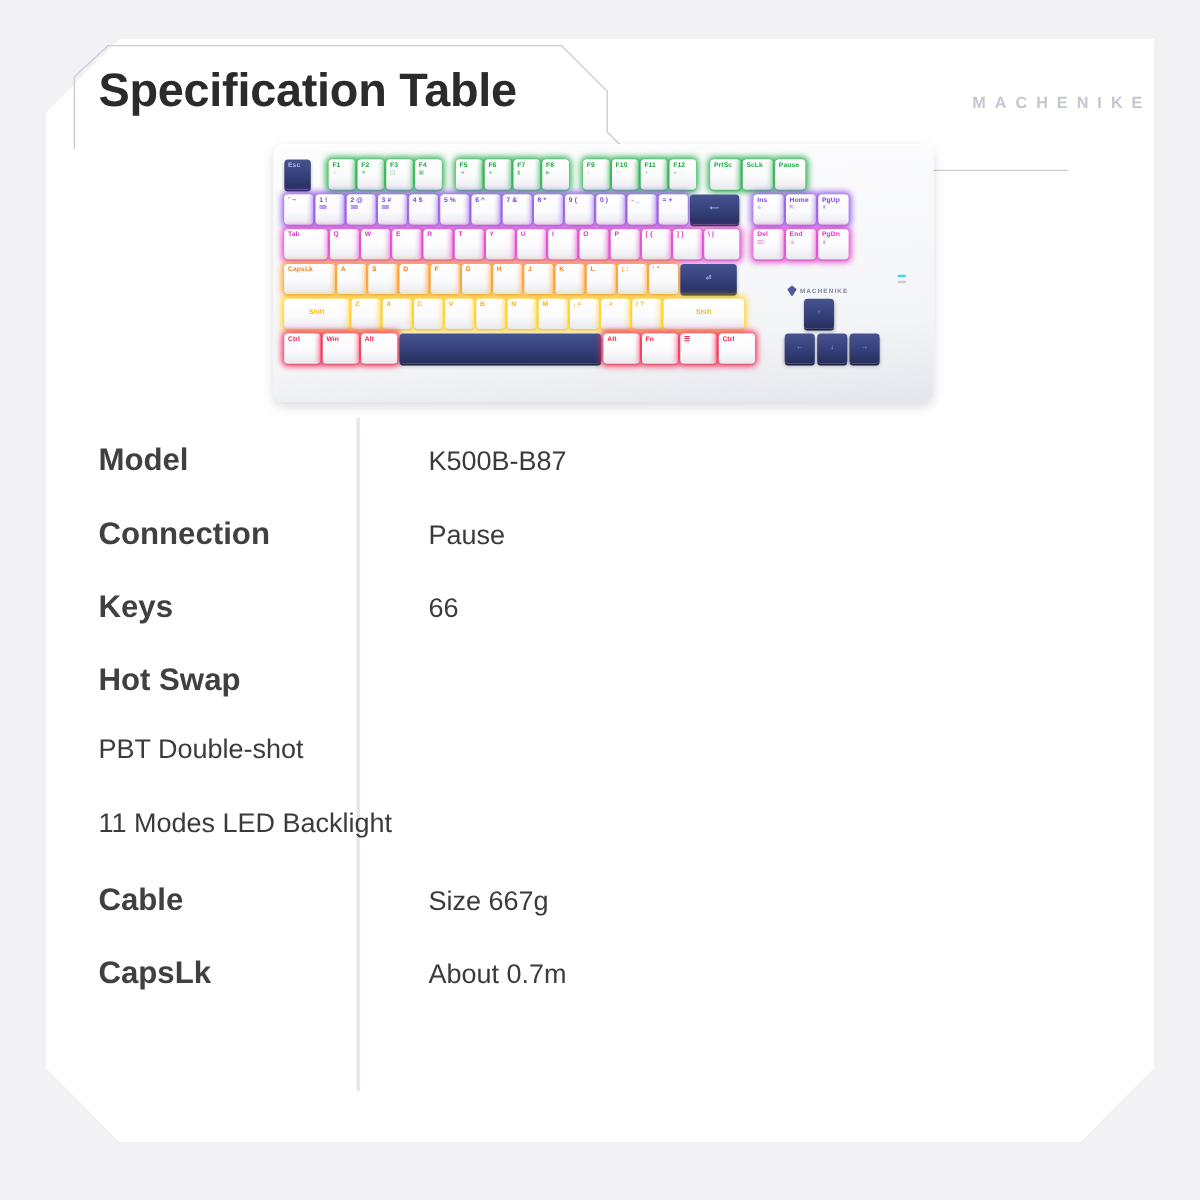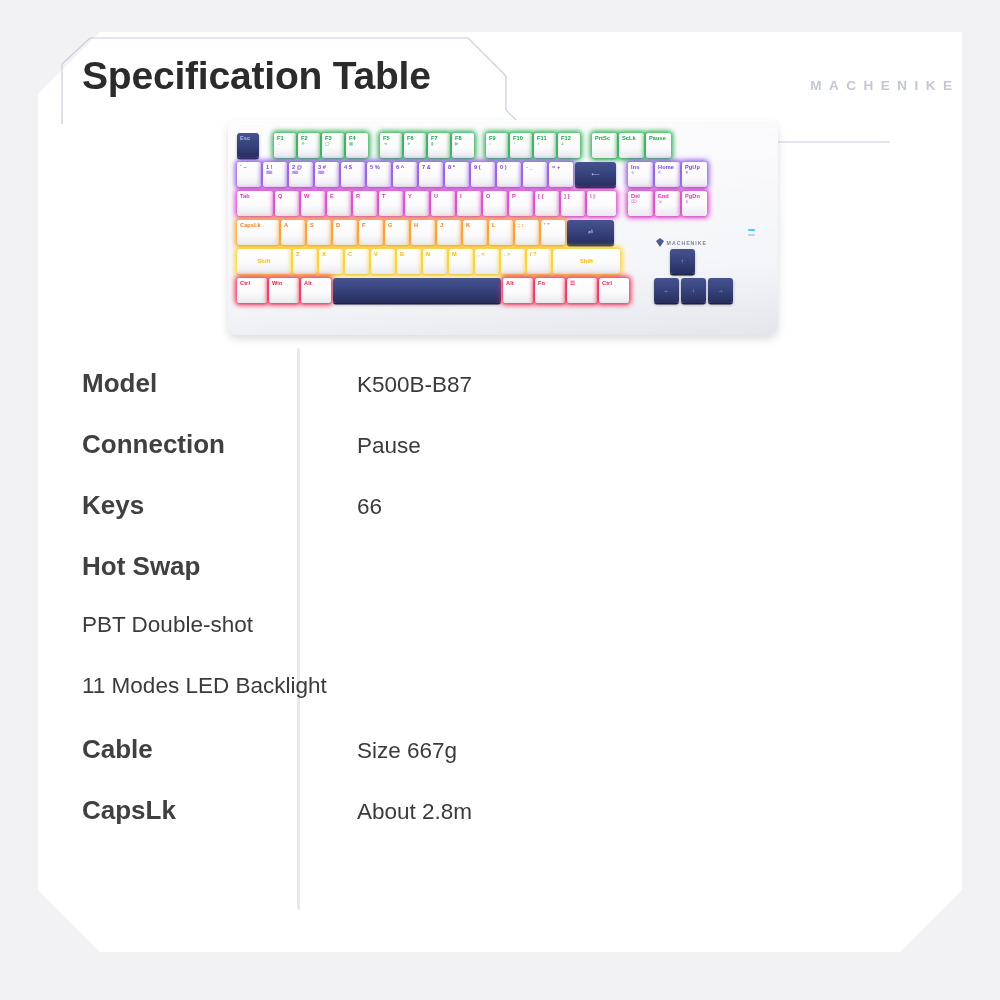--- a/index.html
+++ b/index.html
@@ -553,17 +553,17 @@
       </div>
       <div class="spec-row">
         <div class="spec-value">11 Modes LED Backlight</div>
       </div>
       <div class="spec-row">
         <div class="spec-label">Cable</div>
         <div class="spec-value">Size 667g</div>
       </div>
       <div class="spec-row">
         <div class="spec-label">CapsLk</div>
-        <div class="spec-value">About 2.8m</div>
+        <div class="spec-value">About 0.7m</div>
       </div>
     </div>
 
 </div>
 
 </body></html>

